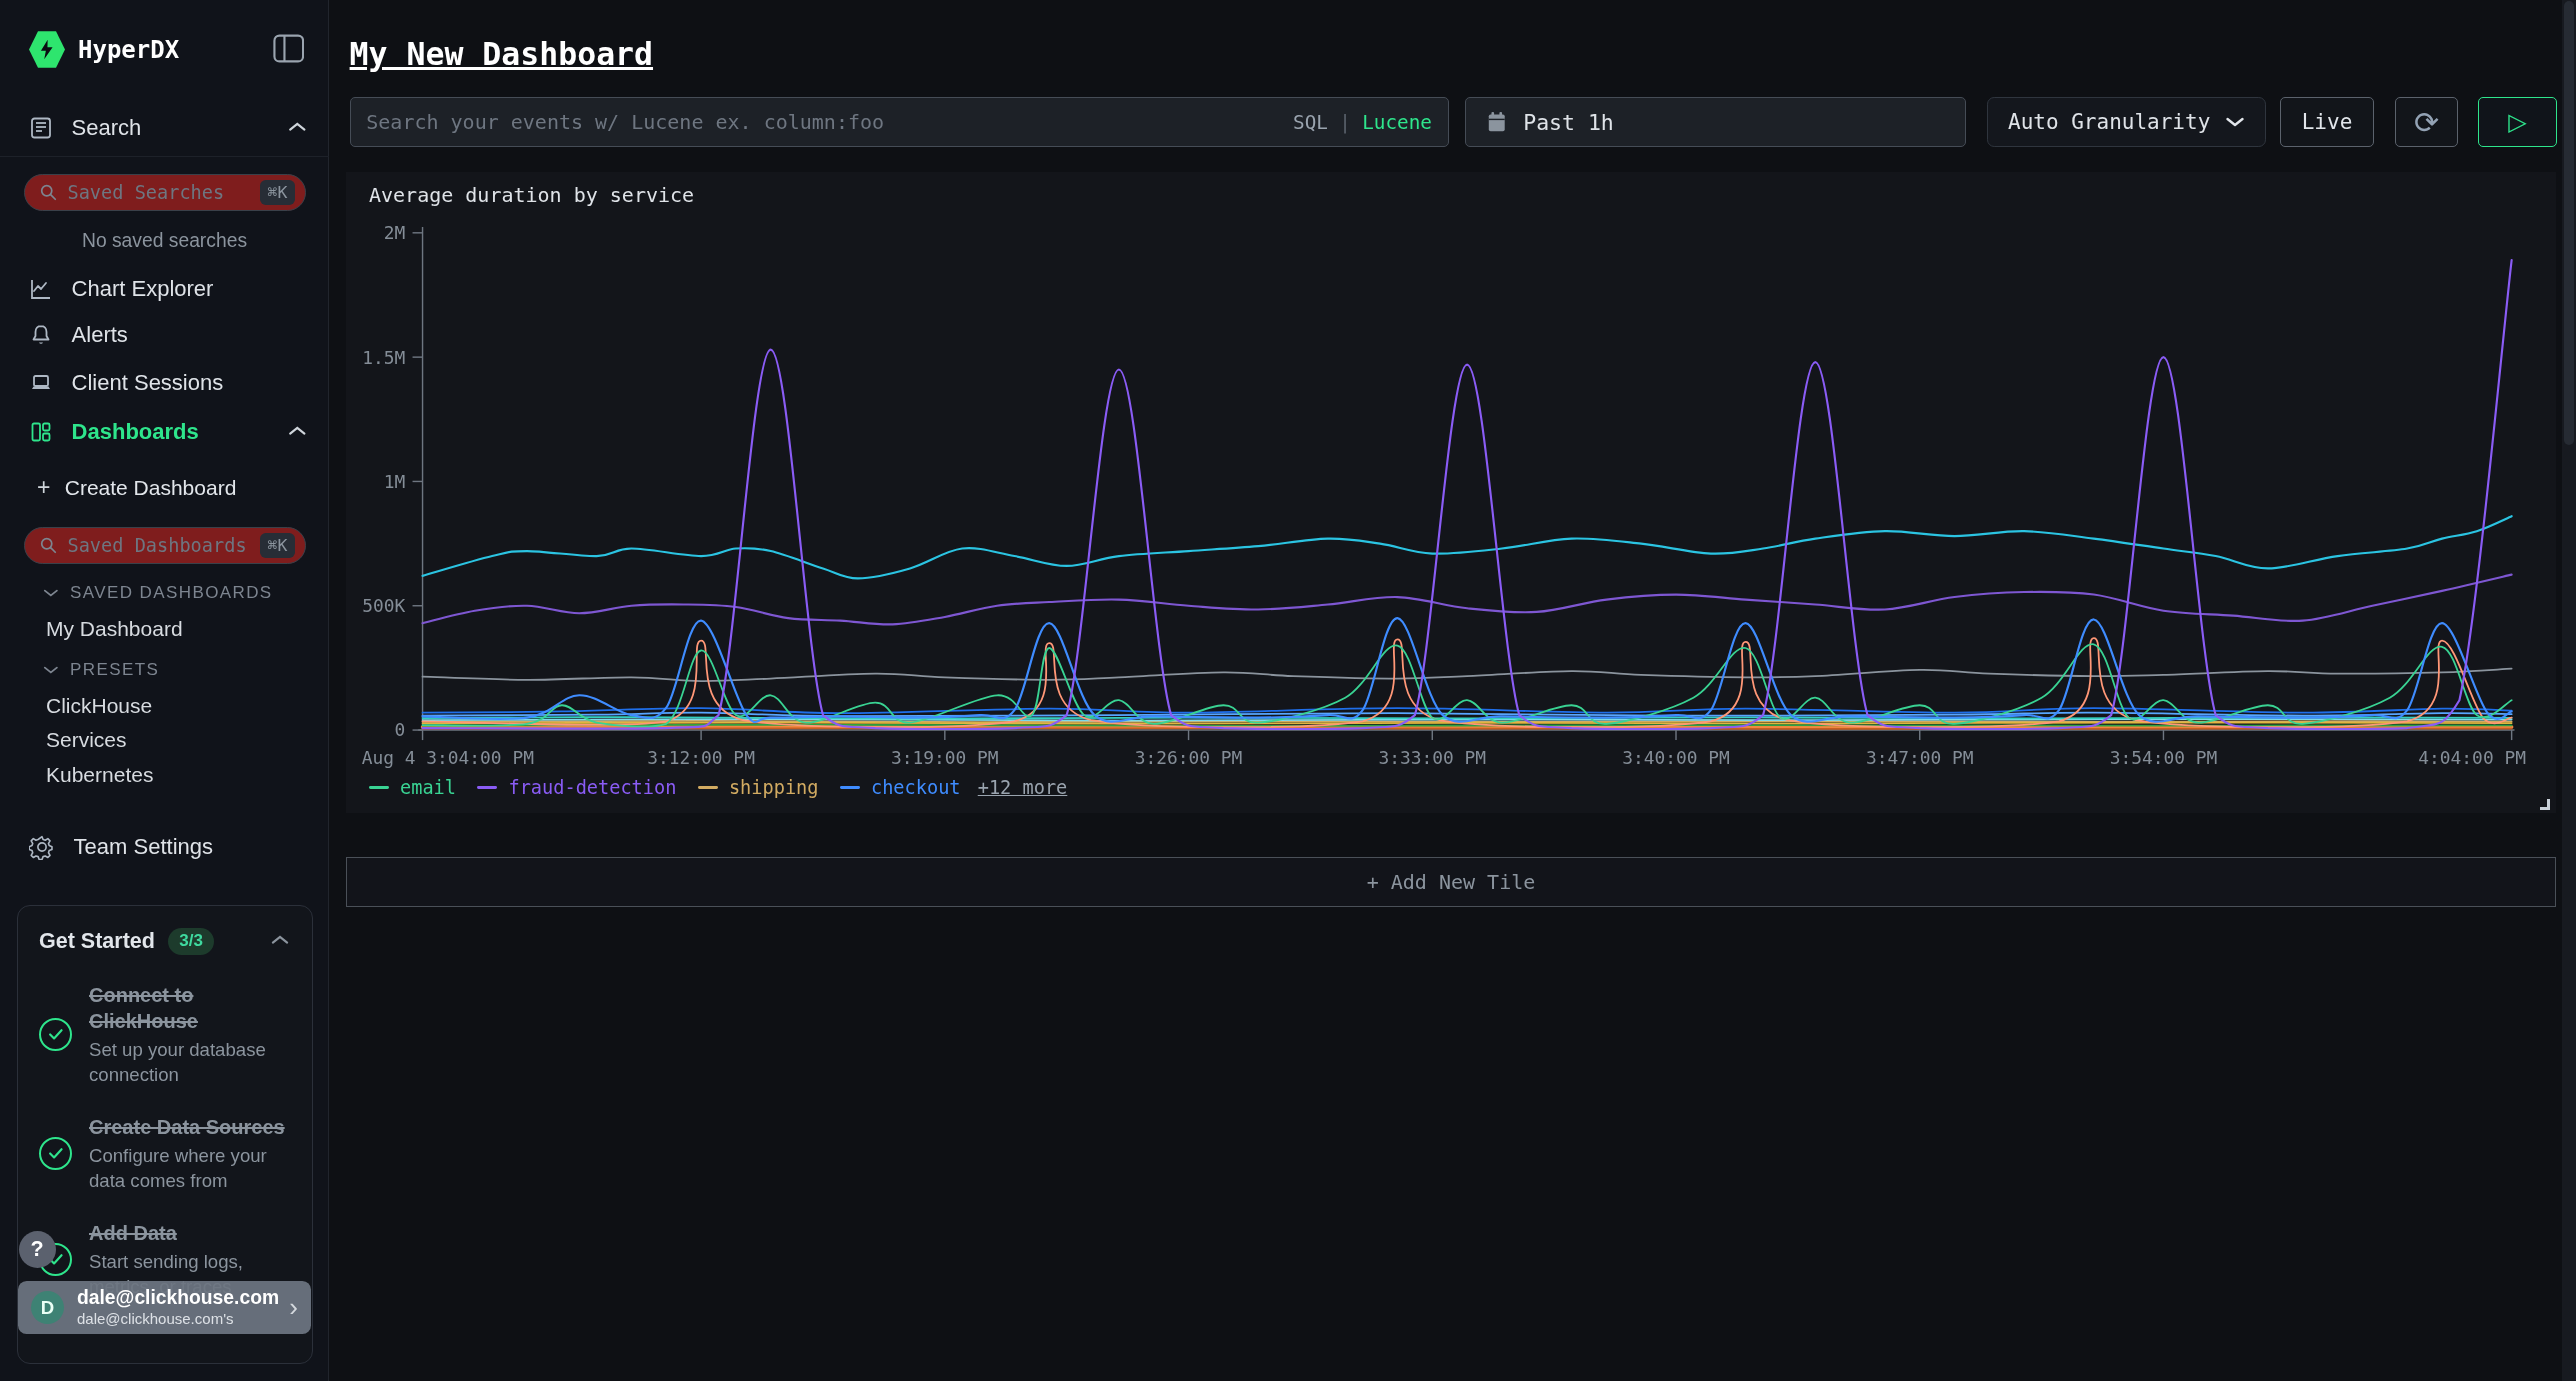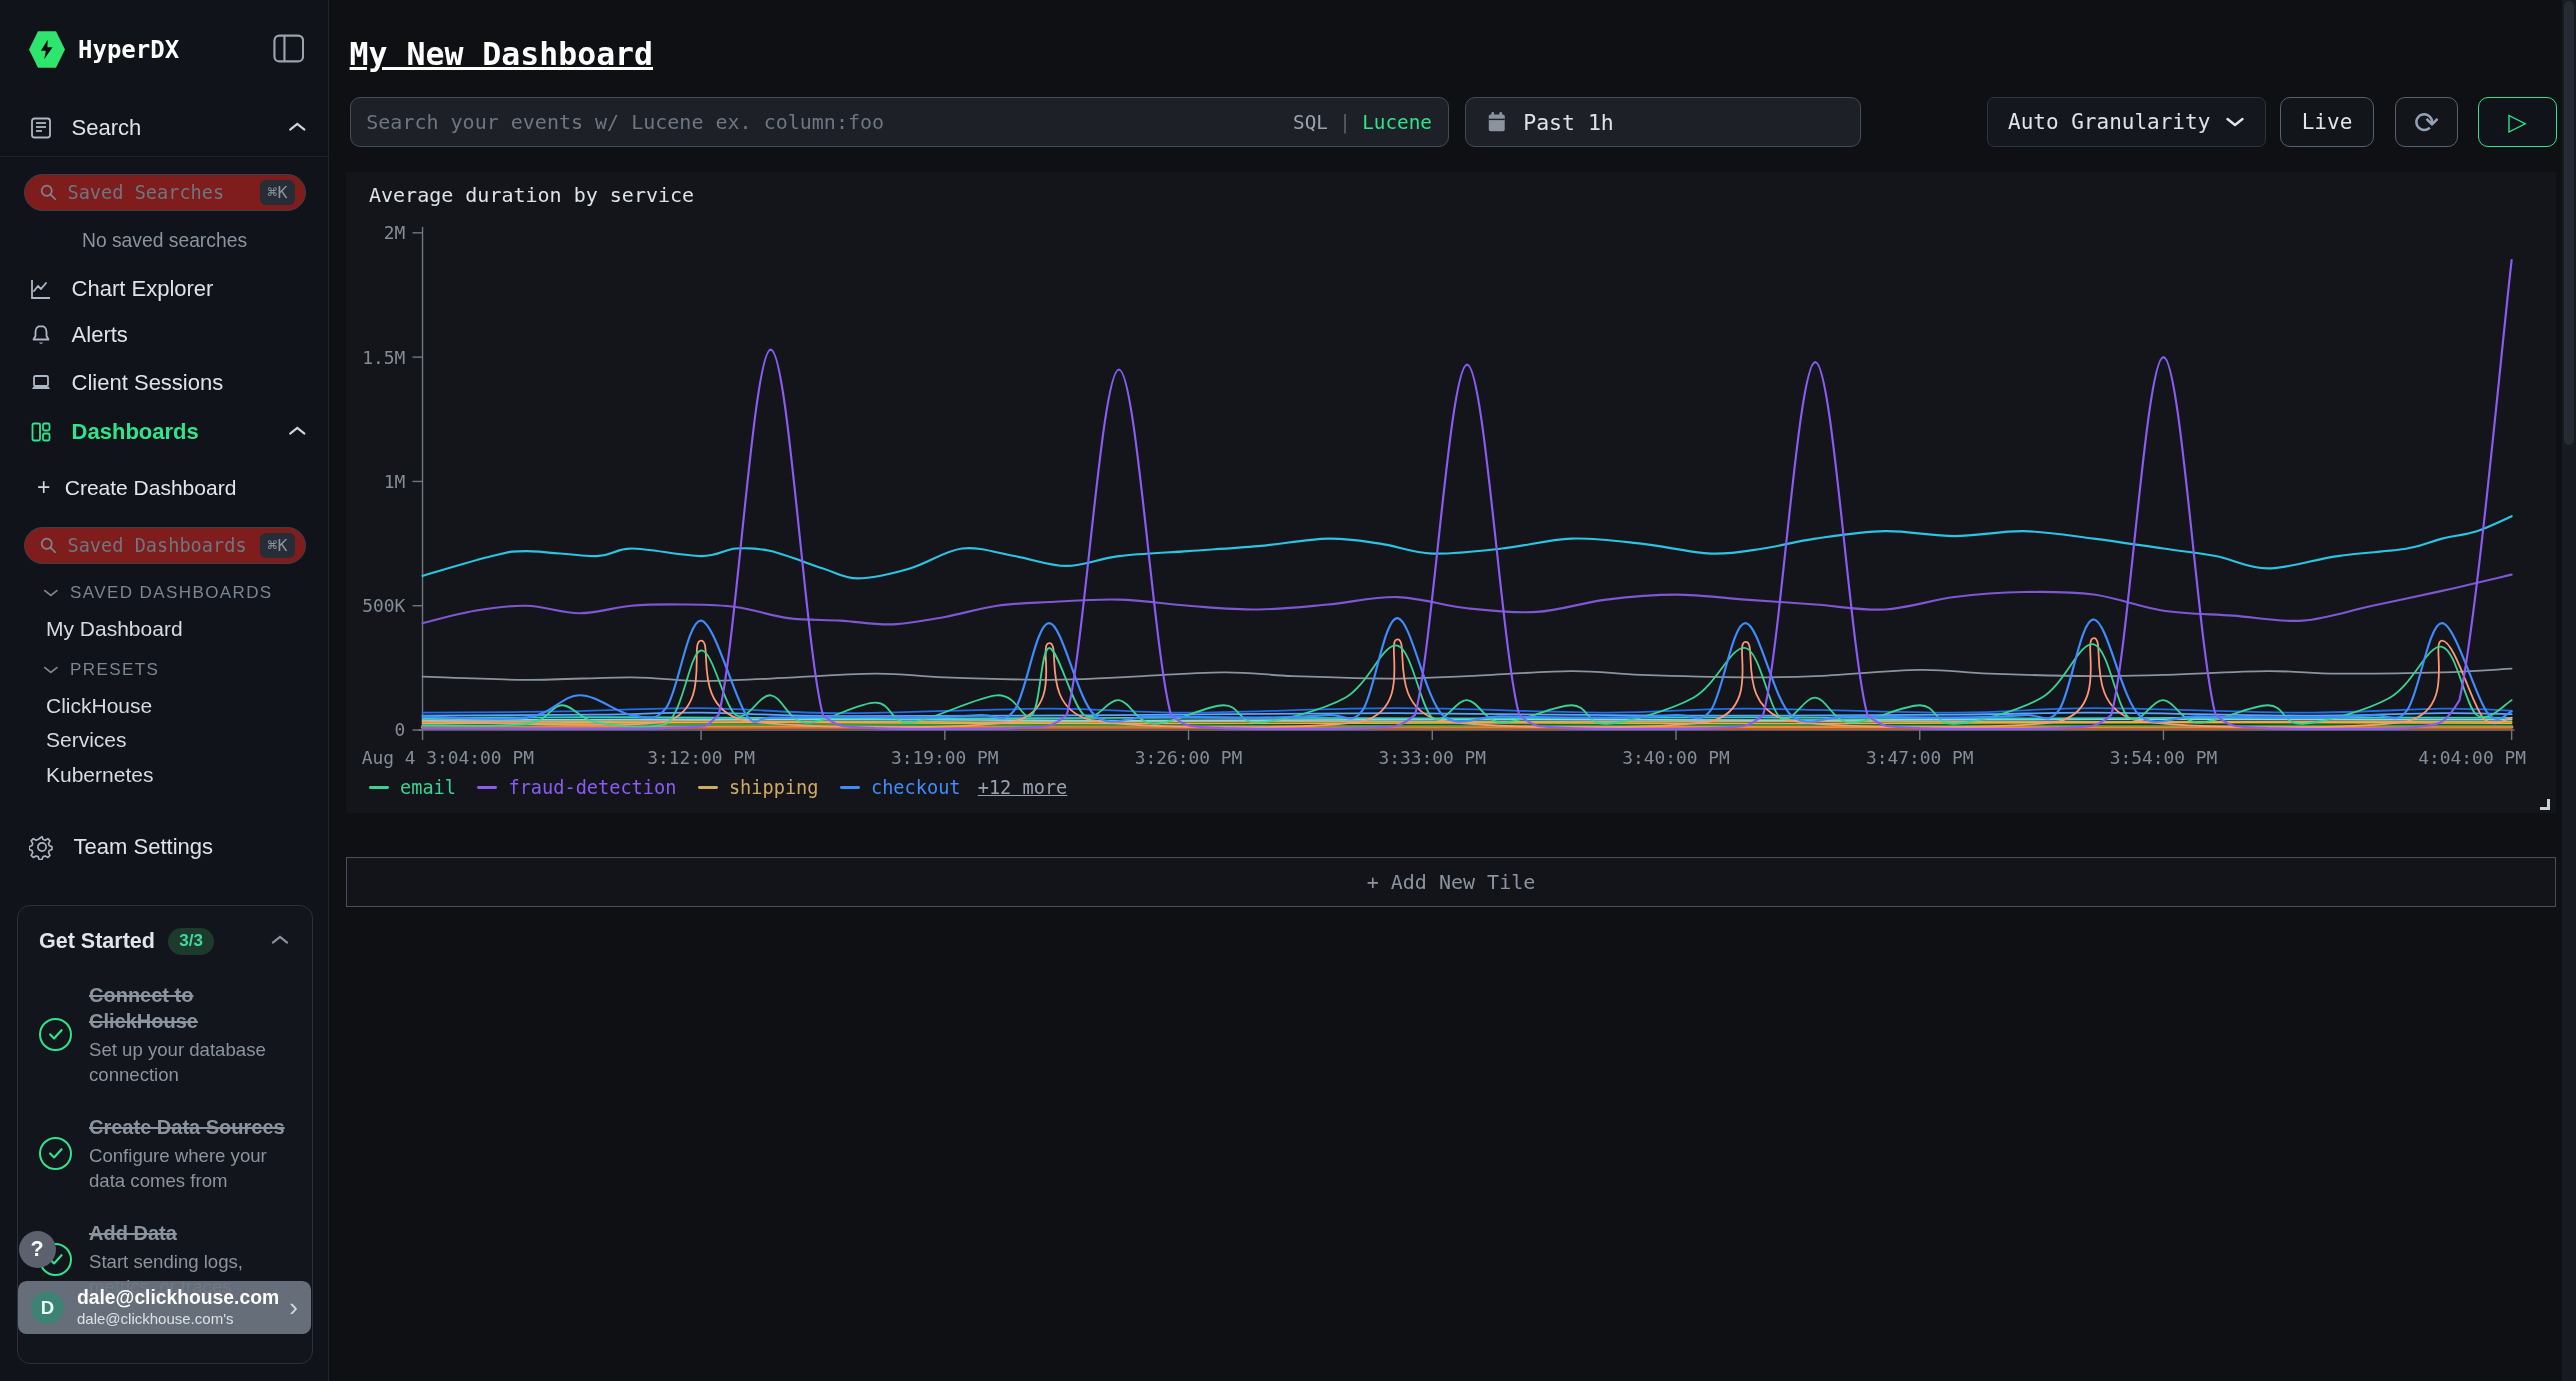--- a/index.html
+++ b/index.html
@@ -65,27 +65,27 @@
             color:#eafff5; display:flex; align-items:center; justify-content:center;
             font-size:18.6px; font-weight:bold; }
   .user-email { font-size:19.3px; font-weight:bold; color:#ffffff; line-height:1.15; }
   .user-sub { font-size:15px; color:#dde1e6; line-height:1.2; }
   .user-chev { margin-left:auto; font-size:26px; color:#d4d8dd; }
 
   
   #main { position:absolute; left:331px; top:0; width:2231px; height:1381px; }
   #page-title { position:absolute; left:18.6px; top:36px; font-size:31.5px; font-weight:bold; color:#ffffff;text-decoration:underline; }
   .tb-box { position:absolute; top:97px; height:50px; background:#1d2127;
-            border:1.4px solid #454c56; border-radius:10px; display:flex; align-items:center; }
+            border:1.4px solid #454c56; border-radius:5px; display:flex; align-items:center; }
   #search-box { left:18.6px; width:1099px; padding:0 15.7px; }
   #search-box input { flex:1; background:transparent; border:none; outline:none; color:#cfd5db;
                       font-size:20px; font-family:"DejaVu Sans Mono",monospace; }
   #search-box input::placeholder { color:#6e7681; }
   .lang-toggle { display:flex; gap:11.4px; font-size:19.3px; }
-  #time-box { left:1134px; width:396px; gap:15.7px; padding:0 20px; font-size:21.5px; color:#dfe3e8; }
+  #time-box { left:1134px; width:501px; gap:15.7px; padding:0 20px; font-size:21.5px; color:#dfe3e8; }
   #granularity { left:1656px; width:279px; background:#14171d; border-color:#2f353e; border-radius:7.2px;
                  padding:0 20px; font-size:21px; color:#dfe3e8; justify-content:space-between; cursor:pointer; }
   #live-btn { left:1949px; width:94px; justify-content:center; background:#12151a;
               border-color:#5b626c; font-size:21px; color:#e2e6eb; cursor:pointer; }
   #refresh-btn { left:2064px; width:63px; justify-content:center; background:#12151a;
                  border-color:#5b626c; font-size:30px; color:#93a2b4; cursor:pointer; }
   #play-btn { left:2147px; width:79px; justify-content:center; background:#10141a;
               border-color:#2ee58c; font-size:24px; color:#2ee58c; cursor:pointer; }
 
   

